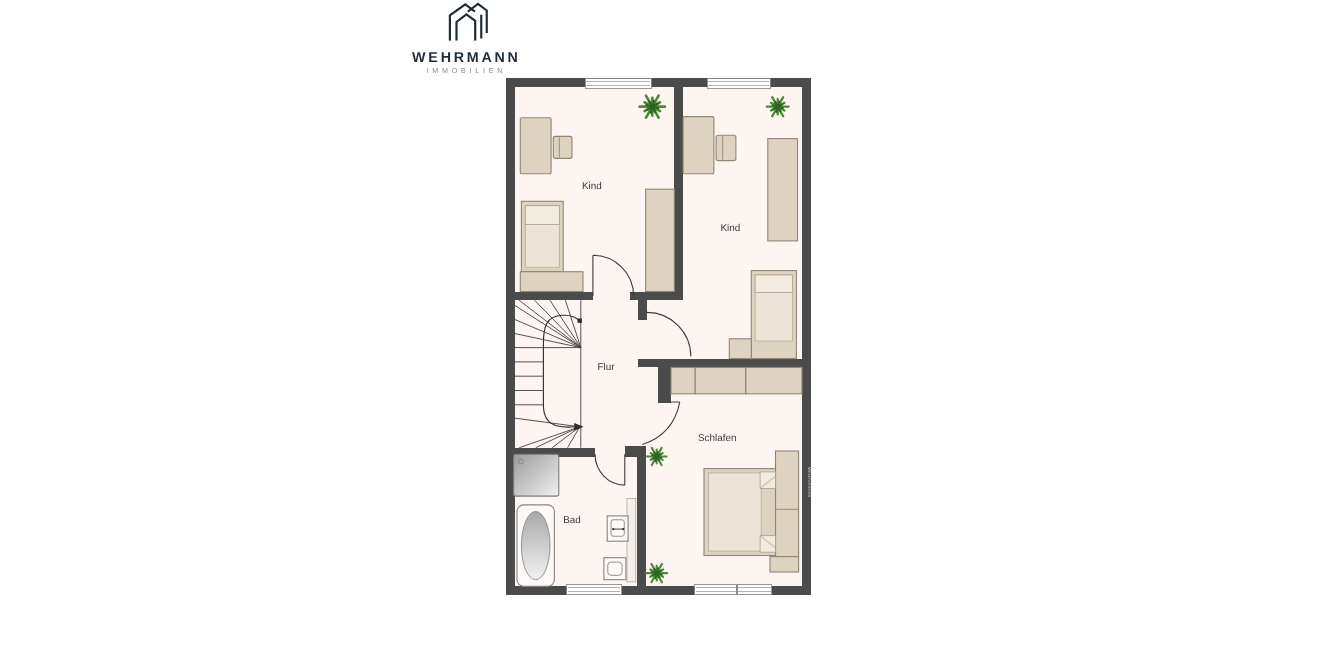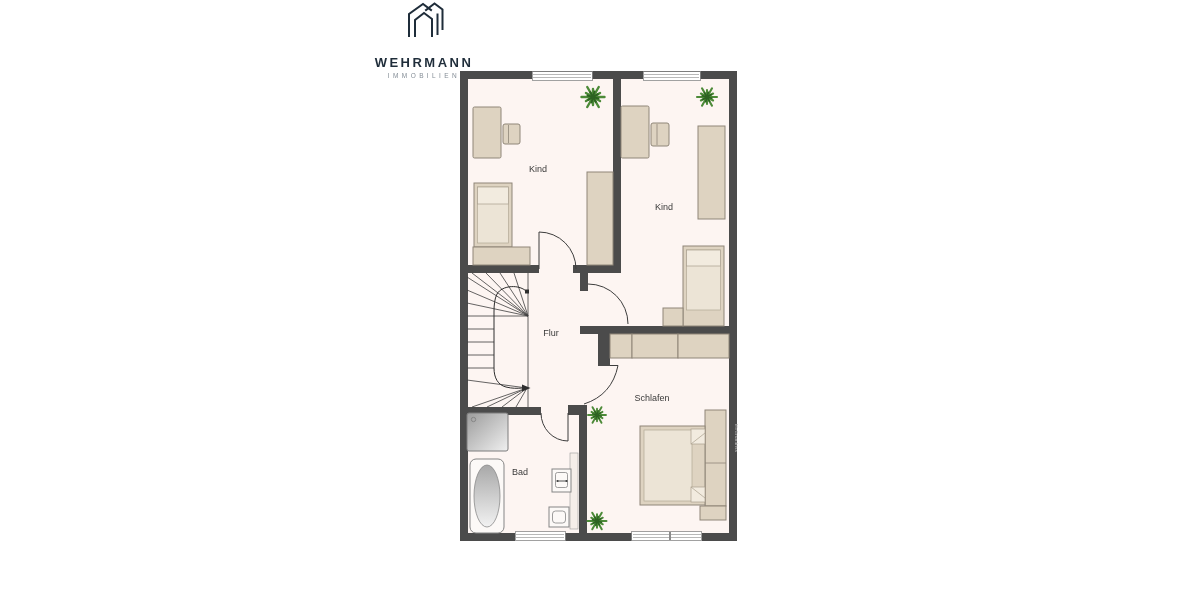--- a/index.html
+++ b/index.html
@@ -1,21 +1,21 @@
 <!DOCTYPE html>
 <html><head>
 <meta charset="utf-8">
 <style>
   html,body{margin:0;padding:0;background:#fff;}
   #stage{position:relative;width:1200px;height:600px;background:#fff;overflow:hidden;
          font-family:"Liberation Sans",sans-serif;}
   
   .logo{position:absolute;left:364px;top:1px;width:120px;text-align:center;}
   .logo svg{display:block;margin:0 auto;}
-  .logo-title{font-size:13px;font-weight:bold;letter-spacing:2.5px;color:#1f2d3a;margin-top:18px;}
+  .logo-title{font-size:13px;font-weight:bold;letter-spacing:2.5px;color:#1f2d3a;margin-top:7px;}
   .logo-subtitle{font-size:6.5px;letter-spacing:3.4px;color:#848d96;margin-top:2px;}
   
   #plan{position:absolute;left:453px;top:60px;}
   .room-label{font-family:"Liberation Sans",sans-serif;font-size:9px;fill:#3a3a3a;}
   .wm{font-family:"Liberation Sans",sans-serif;font-size:4.4px;fill:#c2c2c2;letter-spacing:.3px;}
   .furn{fill:#ded3c1;stroke:#8f8678;stroke-width:1;}
   .furn-light{fill:#ece4d6;stroke:#b3a995;stroke-width:.7;}
   .pillow{fill:#f2ebdf;stroke:#a99f8d;stroke-width:.7;}
   .fixture{fill:#fcf9f7;stroke:#858585;stroke-width:1;}
   .doorline{fill:none;stroke:#3d3d3d;stroke-width:1;}

